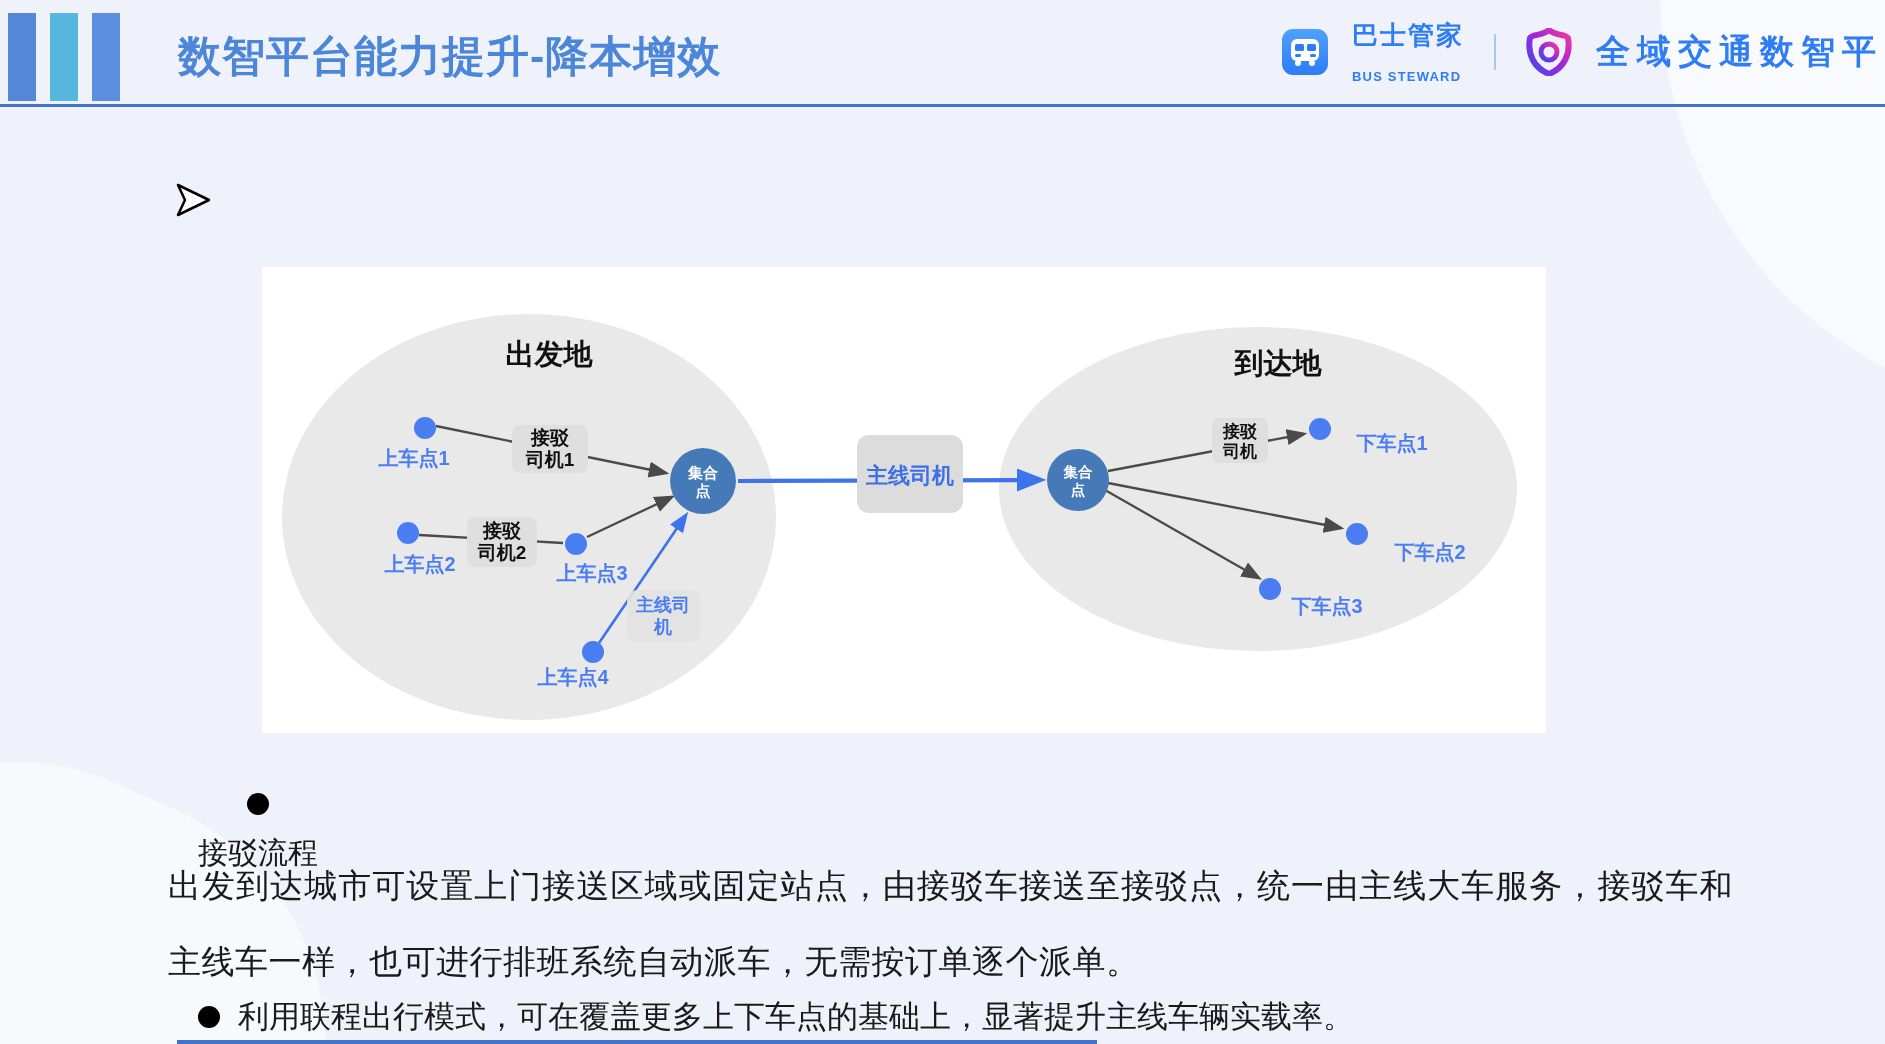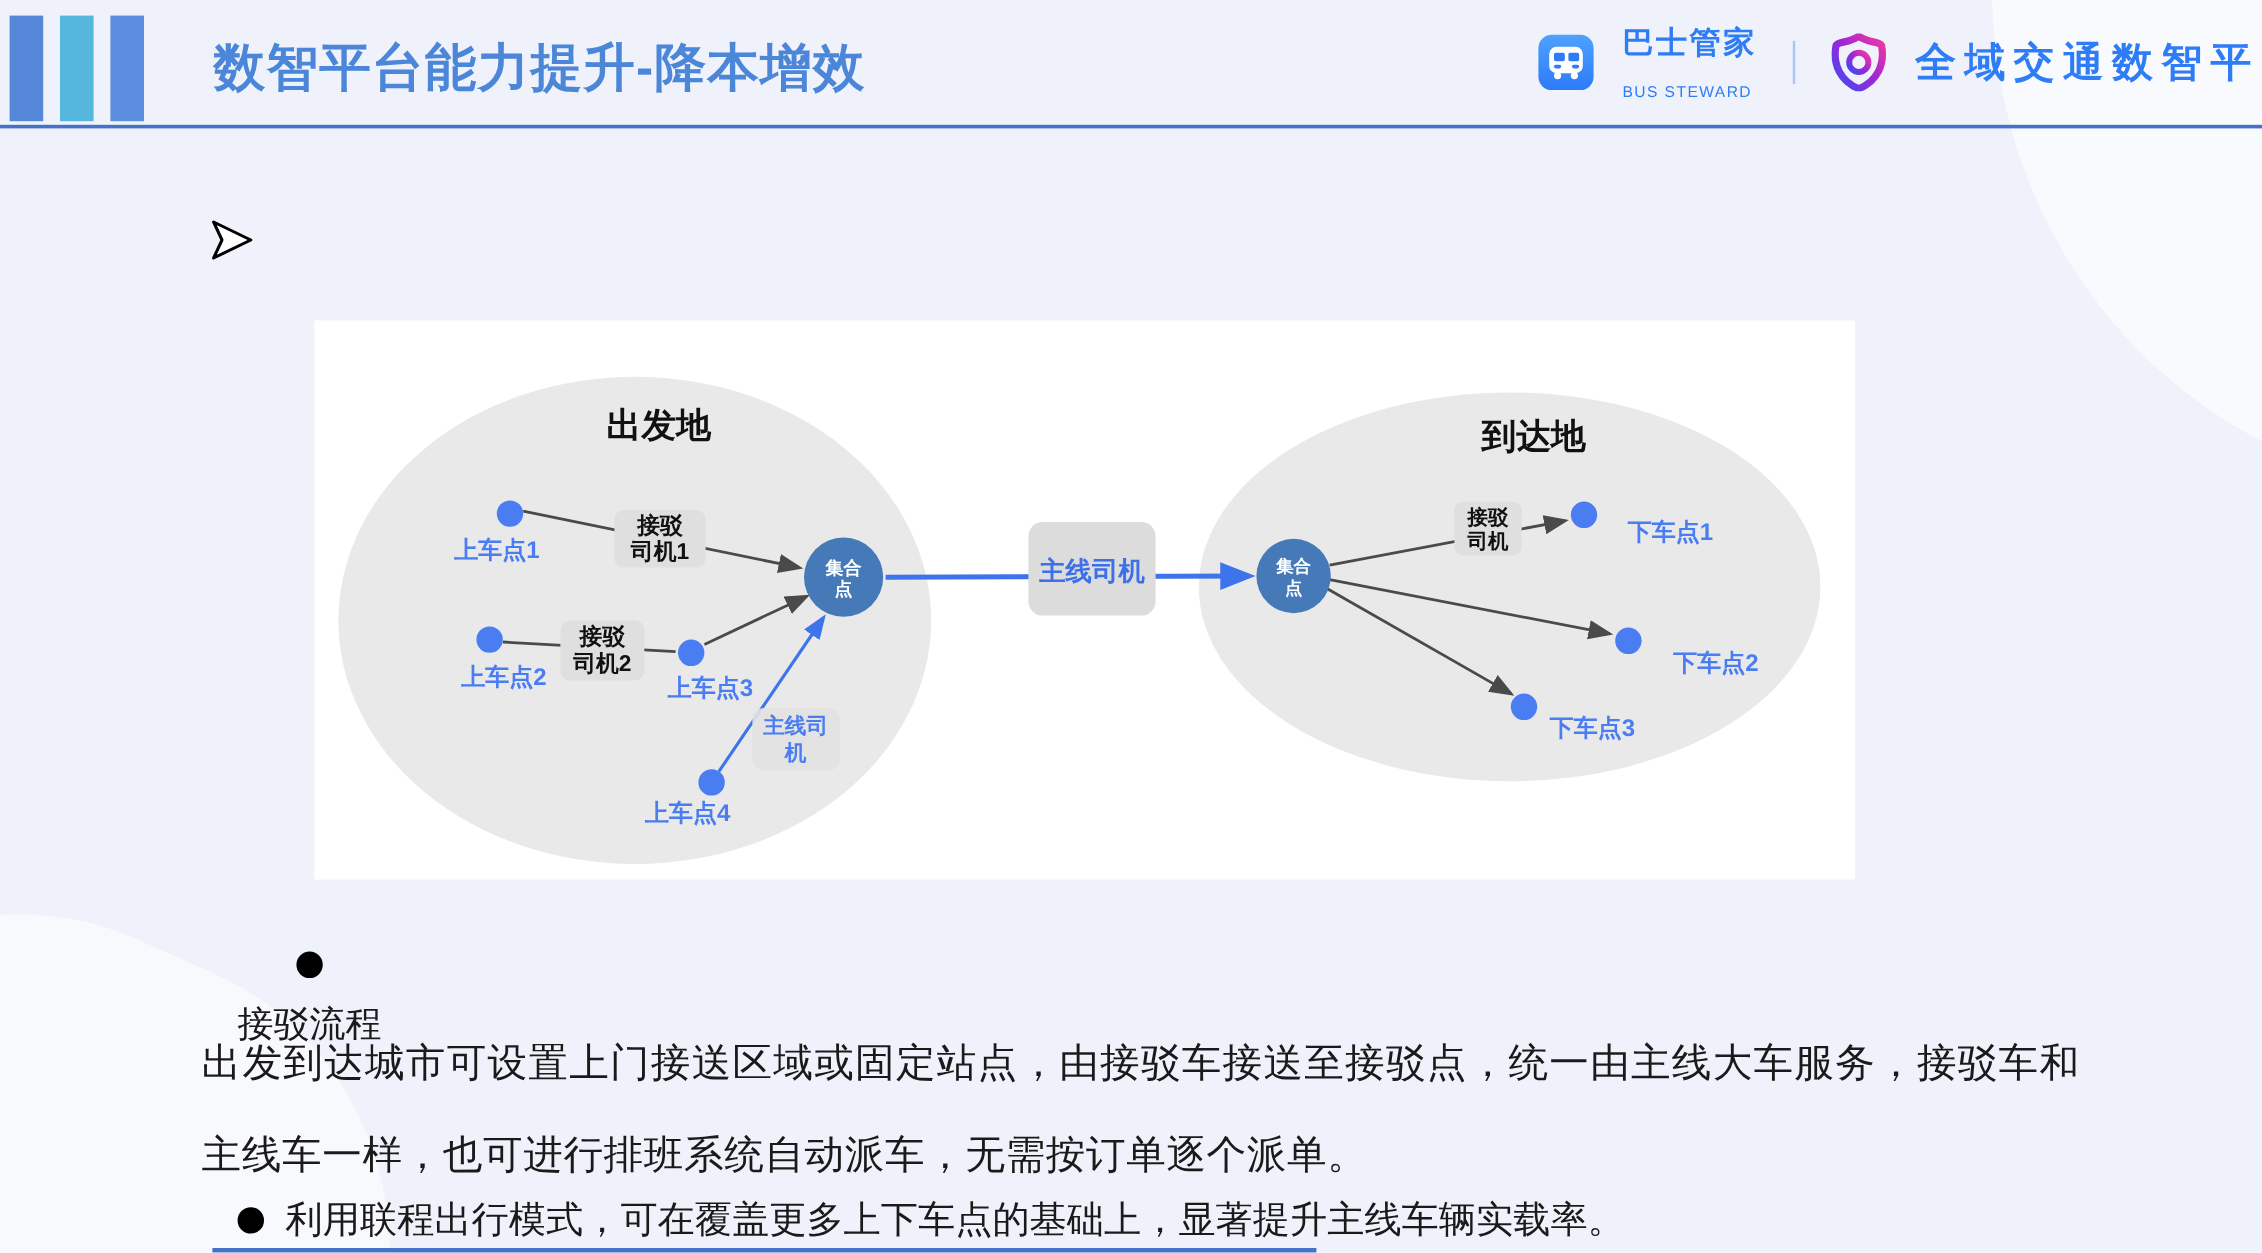--- a/index.html
+++ b/index.html
@@ -16,21 +16,21 @@
   .hbar{position:absolute; top:13px; width:28px; height:88px;}
   .hbar.b1{left:8px;  background:#5587D8;}
   .hbar.b2{left:50px; background:#55B6DE;}
   .hbar.b3{left:92px; background:#5B8EDF;}
   .htitle{position:absolute; left:178px; top:28px; font-size:43px; font-weight:bold; color:#4C86D8; letter-spacing:1px; white-space:nowrap;}
   .hline{position:absolute; left:0; top:104px; width:1885px; height:3px; background:#4372C8;}
   .brand{position:absolute; top:0; left:1282px; height:104px; display:flex; align-items:center; gap:24px;}
   .busicon{width:46px; height:46px; border-radius:11px; background:linear-gradient(180deg,#4FA1FF,#2E7BF7); display:flex; align-items:center; justify-content:center;}
   .brandtxt1{line-height:1; color:#2F7DF6;}
   .brandtxt1 .cn{font-size:26px; font-weight:bold; letter-spacing:2px;}
-  .brandtxt1 .en{font-size:13px; font-weight:normal; letter-spacing:1.2px; margin-top:22px;}
+  .brandtxt1 .en{font-size:13px; font-weight:bold; letter-spacing:1.2px; margin-top:22px;}
   .vdiv{width:2px; height:36px; background:#A9C6F5; margin:0 6px;}
   .brandtxt2{font-size:34px; font-weight:bold; color:#2F7DF6; letter-spacing:7px; white-space:nowrap;}
   
   .heading{position:absolute; left:175px; top:182px; display:flex; align-items:center; gap:16px;}
   .heading .txt{font-size:46px; font-weight:bold; color:#0d0d0d; letter-spacing:1px;}
   
   .panel{position:absolute; left:262px; top:267px; width:1284px; height:466px; background:#ffffff;}
   
   .note-row{position:absolute; display:flex; align-items:center; gap:18px; color:#1a1a1a;}
   .bullet{width:22px; height:22px; border-radius:50%; background:#000; flex:0 0 auto;}

